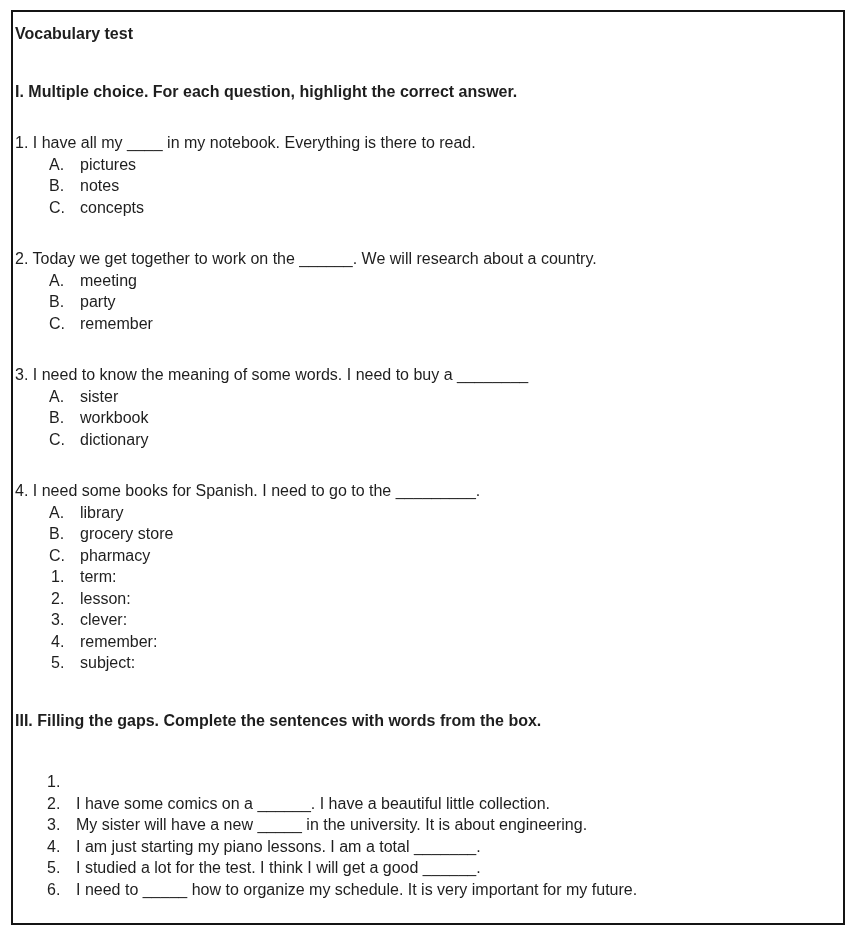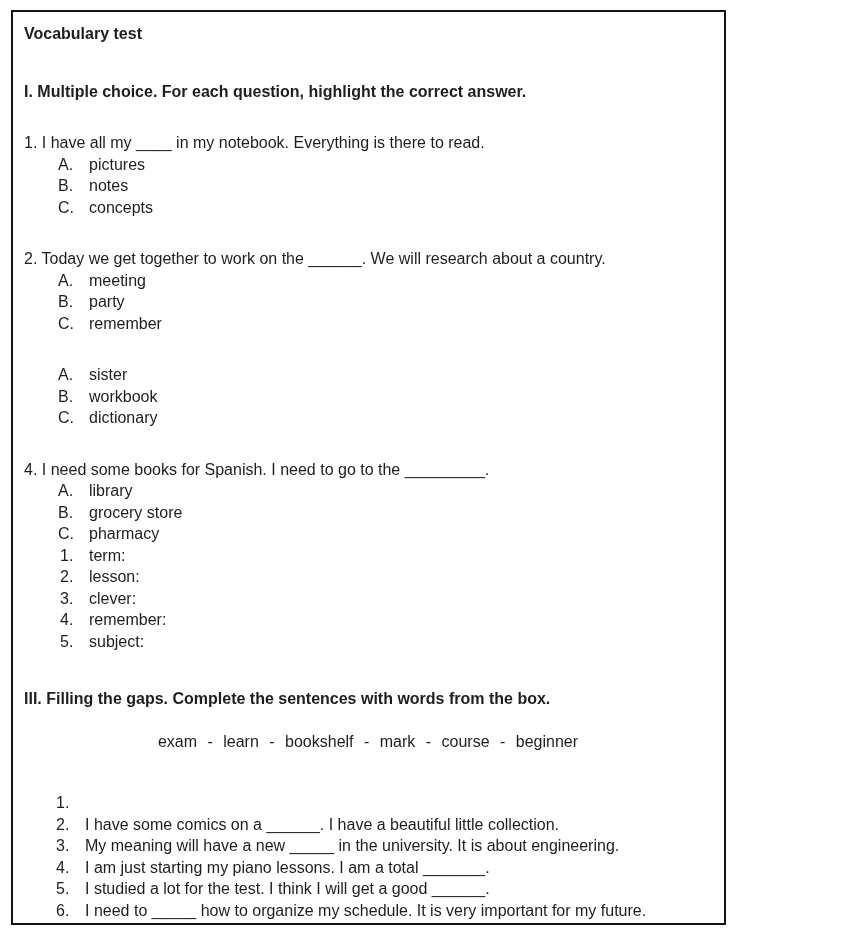--- a/index.html
+++ b/index.html
@@ -9,25 +9,25 @@
     height: 933px;
     background: #ffffff;
     font-family: "Liberation Sans", sans-serif;
     color: #1e1e1e;
     overflow: hidden;
   }
   .frame {
     position: absolute;
     left: 11px;
     top: 10px;
-    width: 715px;
+    width: 834px;
     height: 915px;
     border: 2px solid #141414;
     box-sizing: border-box;
-    padding: 11px 12px 0 11px;
+    padding: 11px 12px 0 2px;
   }
   .line { font-size: 16px; line-height: 21.5px; }
   .doc-title { font-weight: bold; }
   .sec-heading { font-weight: bold; margin-top: 36px; }
   .question { margin-top: 30px; }
   .q-prompt { font-size: 16px; line-height: 21.5px; }
   .option {
     display: flex;
     margin-left: 34px;
     font-size: 16px;
@@ -87,20 +87,21 @@
         <span class="opt-letter">B.</span>
         <span class="opt-text">party</span>
       </div>
       <div class="option">
         <span class="opt-letter">C.</span>
         <span class="opt-text">remember</span>
       </div>
     </div>
 
     <div class="question">
+      <div class="q-prompt">3. I need to know the meaning of some words. I need to buy a ________</div>
       <div class="option">
         <span class="opt-letter">A.</span>
         <span class="opt-text">sister</span>
       </div>
       <div class="option">
         <span class="opt-letter">B.</span>
         <span class="opt-text">workbook</span>
       </div>
       <div class="option">
         <span class="opt-letter">C.</span>
@@ -143,33 +144,32 @@
         <span>remember:</span>
       </div>
       <div class="num-item">
         <span class="num-col">5.</span>
         <span>subject:</span>
       </div>
     </div>
 
     <div class="line sec-heading">III. Filling the gaps. Complete the sentences with words from the box.</div>
 
-    <div class="word-bank">exam - learn - bookshelf - mark - course - beginner</div>
 
     <div class="gap-list">
       <div class="num-item">
         <span class="num-col">1.</span>
       </div>
       <div class="num-item">
         <span class="num-col">2.</span>
         <span>I have some comics on a ______. I have a beautiful little collection.</span>
       </div>
       <div class="num-item">
         <span class="num-col">3.</span>
-        <span>My meaning will have a new _____ in the university. It is about engineering.</span>
+        <span>My sister will have a new _____ in the university. It is about engineering.</span>
       </div>
       <div class="num-item">
         <span class="num-col">4.</span>
         <span>I am just starting my piano lessons. I am a total _______.</span>
       </div>
       <div class="num-item">
         <span class="num-col">5.</span>
         <span>I studied a lot for the test. I think I will get a good ______.</span>
       </div>
       <div class="num-item">

